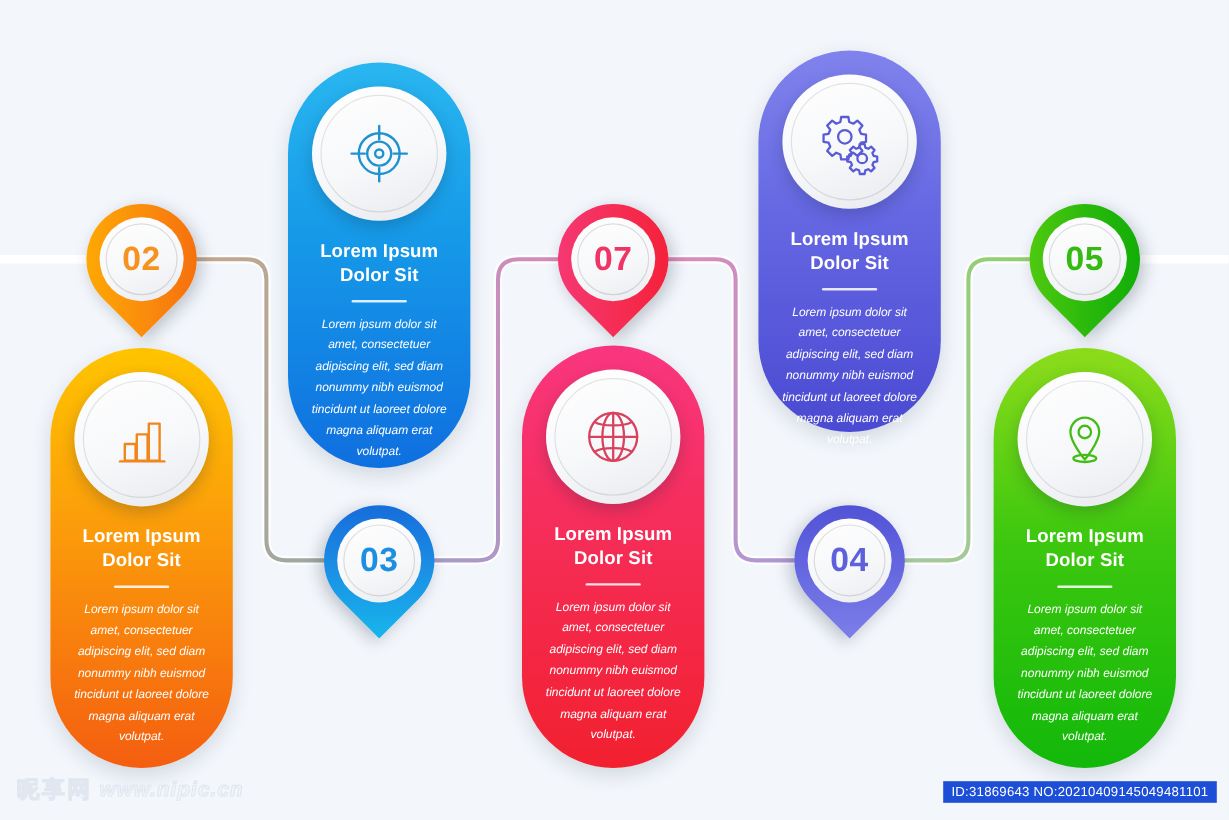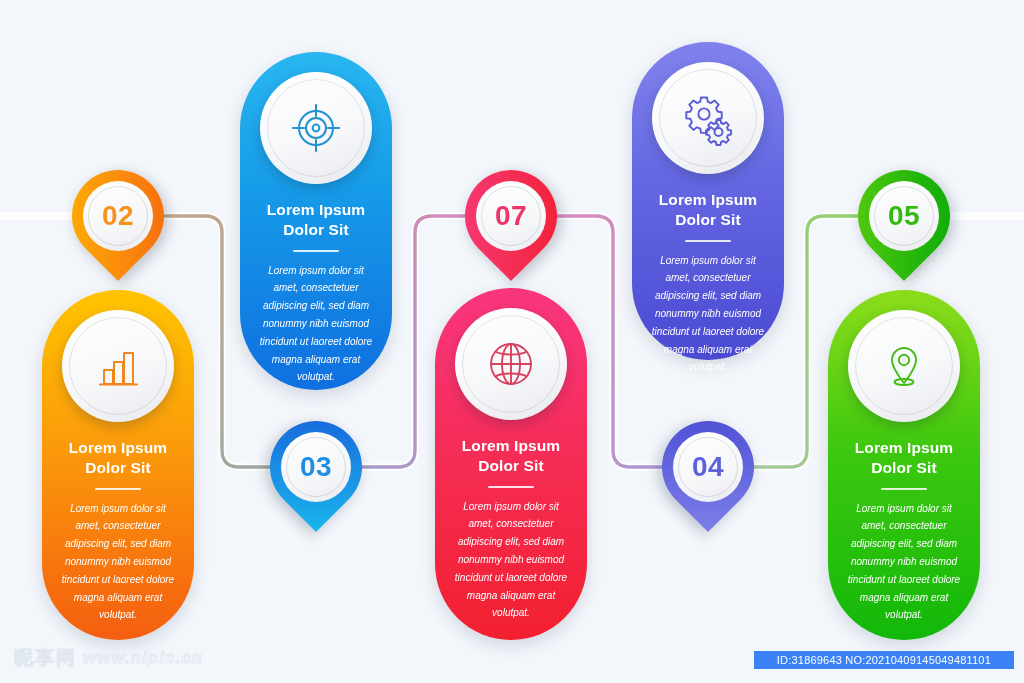--- a/index.html
+++ b/index.html
@@ -158,24 +158,24 @@
     font-weight: bold;
     font-size: 17px;
     color: transparent;
     -webkit-text-stroke: 1px #e0e7f0;
   }
   .wm-right {
     position: absolute;
     right: 10px;
     bottom: 14px;
     z-index: 9;
-    background: #3b82f6;
+    background: #1d4ed8;
     color: #ffffff;
     font-size: 11px;
-    padding: 3px 23px;
+    padding: 3px 7px;
     letter-spacing: .2px;
     white-space: nowrap;
   }
 </style>
 </head>
 <body>
 
 <div id="stage">
 
   <svg id="connectors" viewBox="0 0 1024 683" width="1024" height="683">

